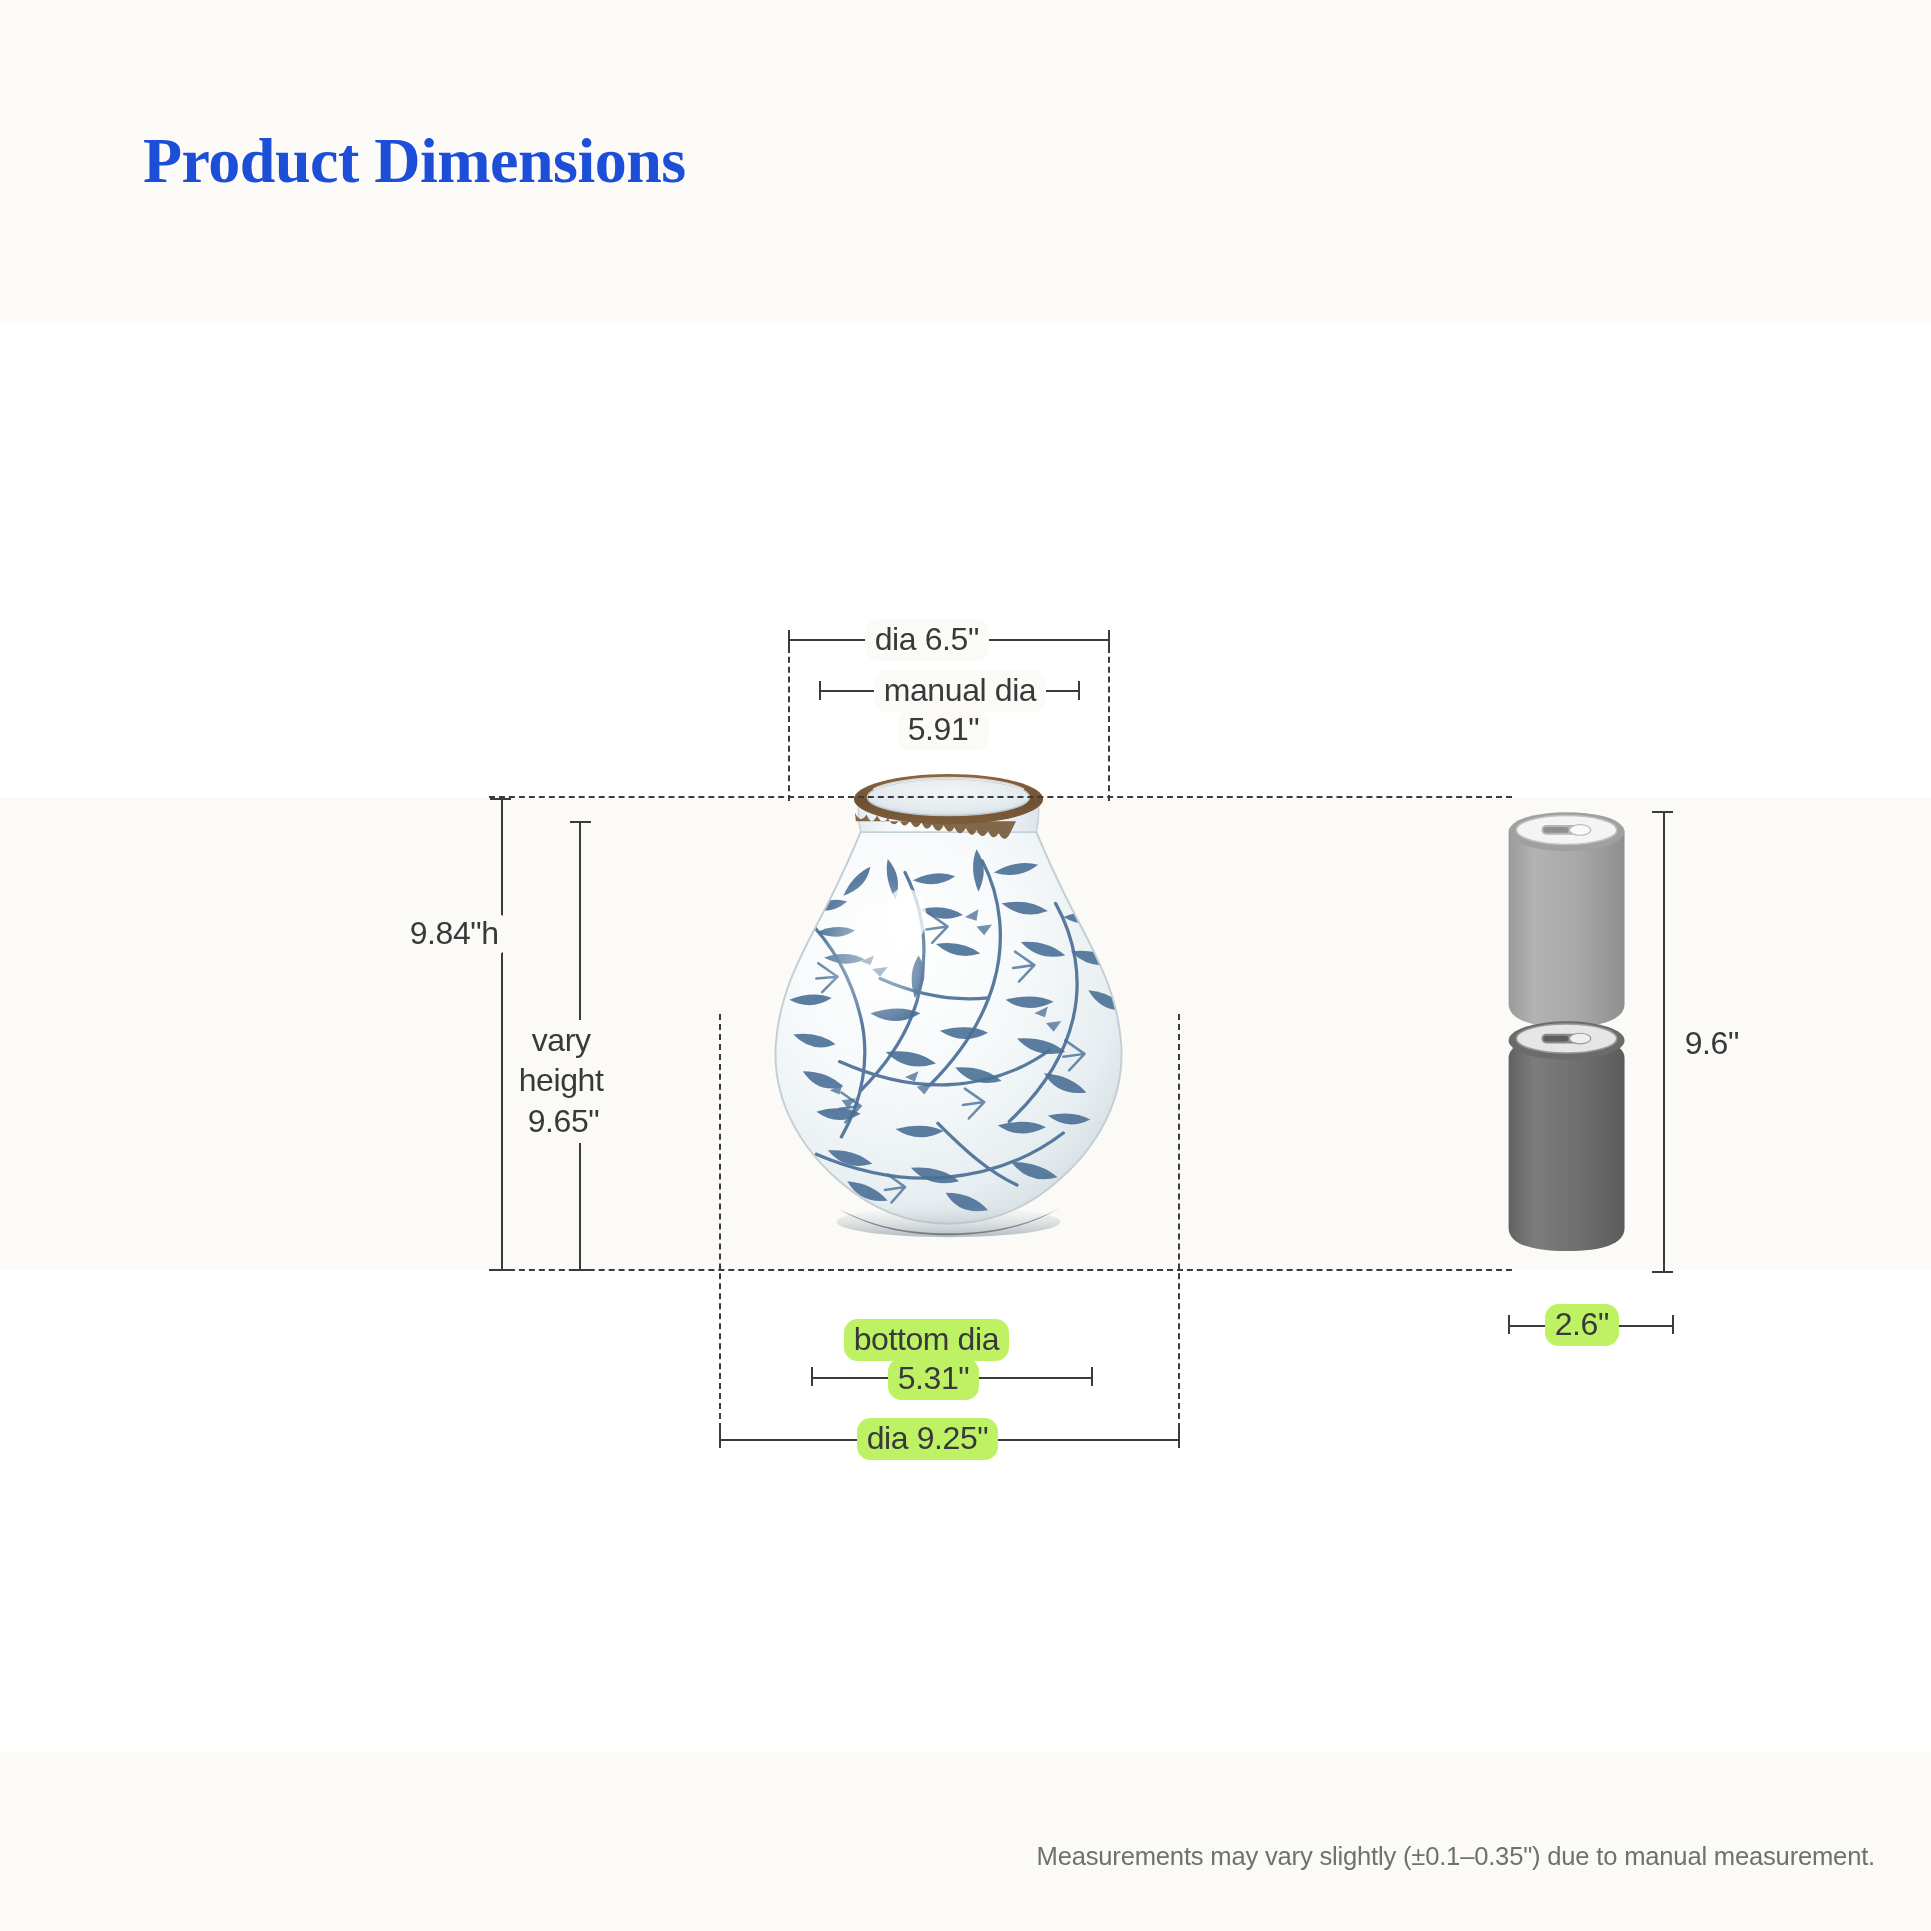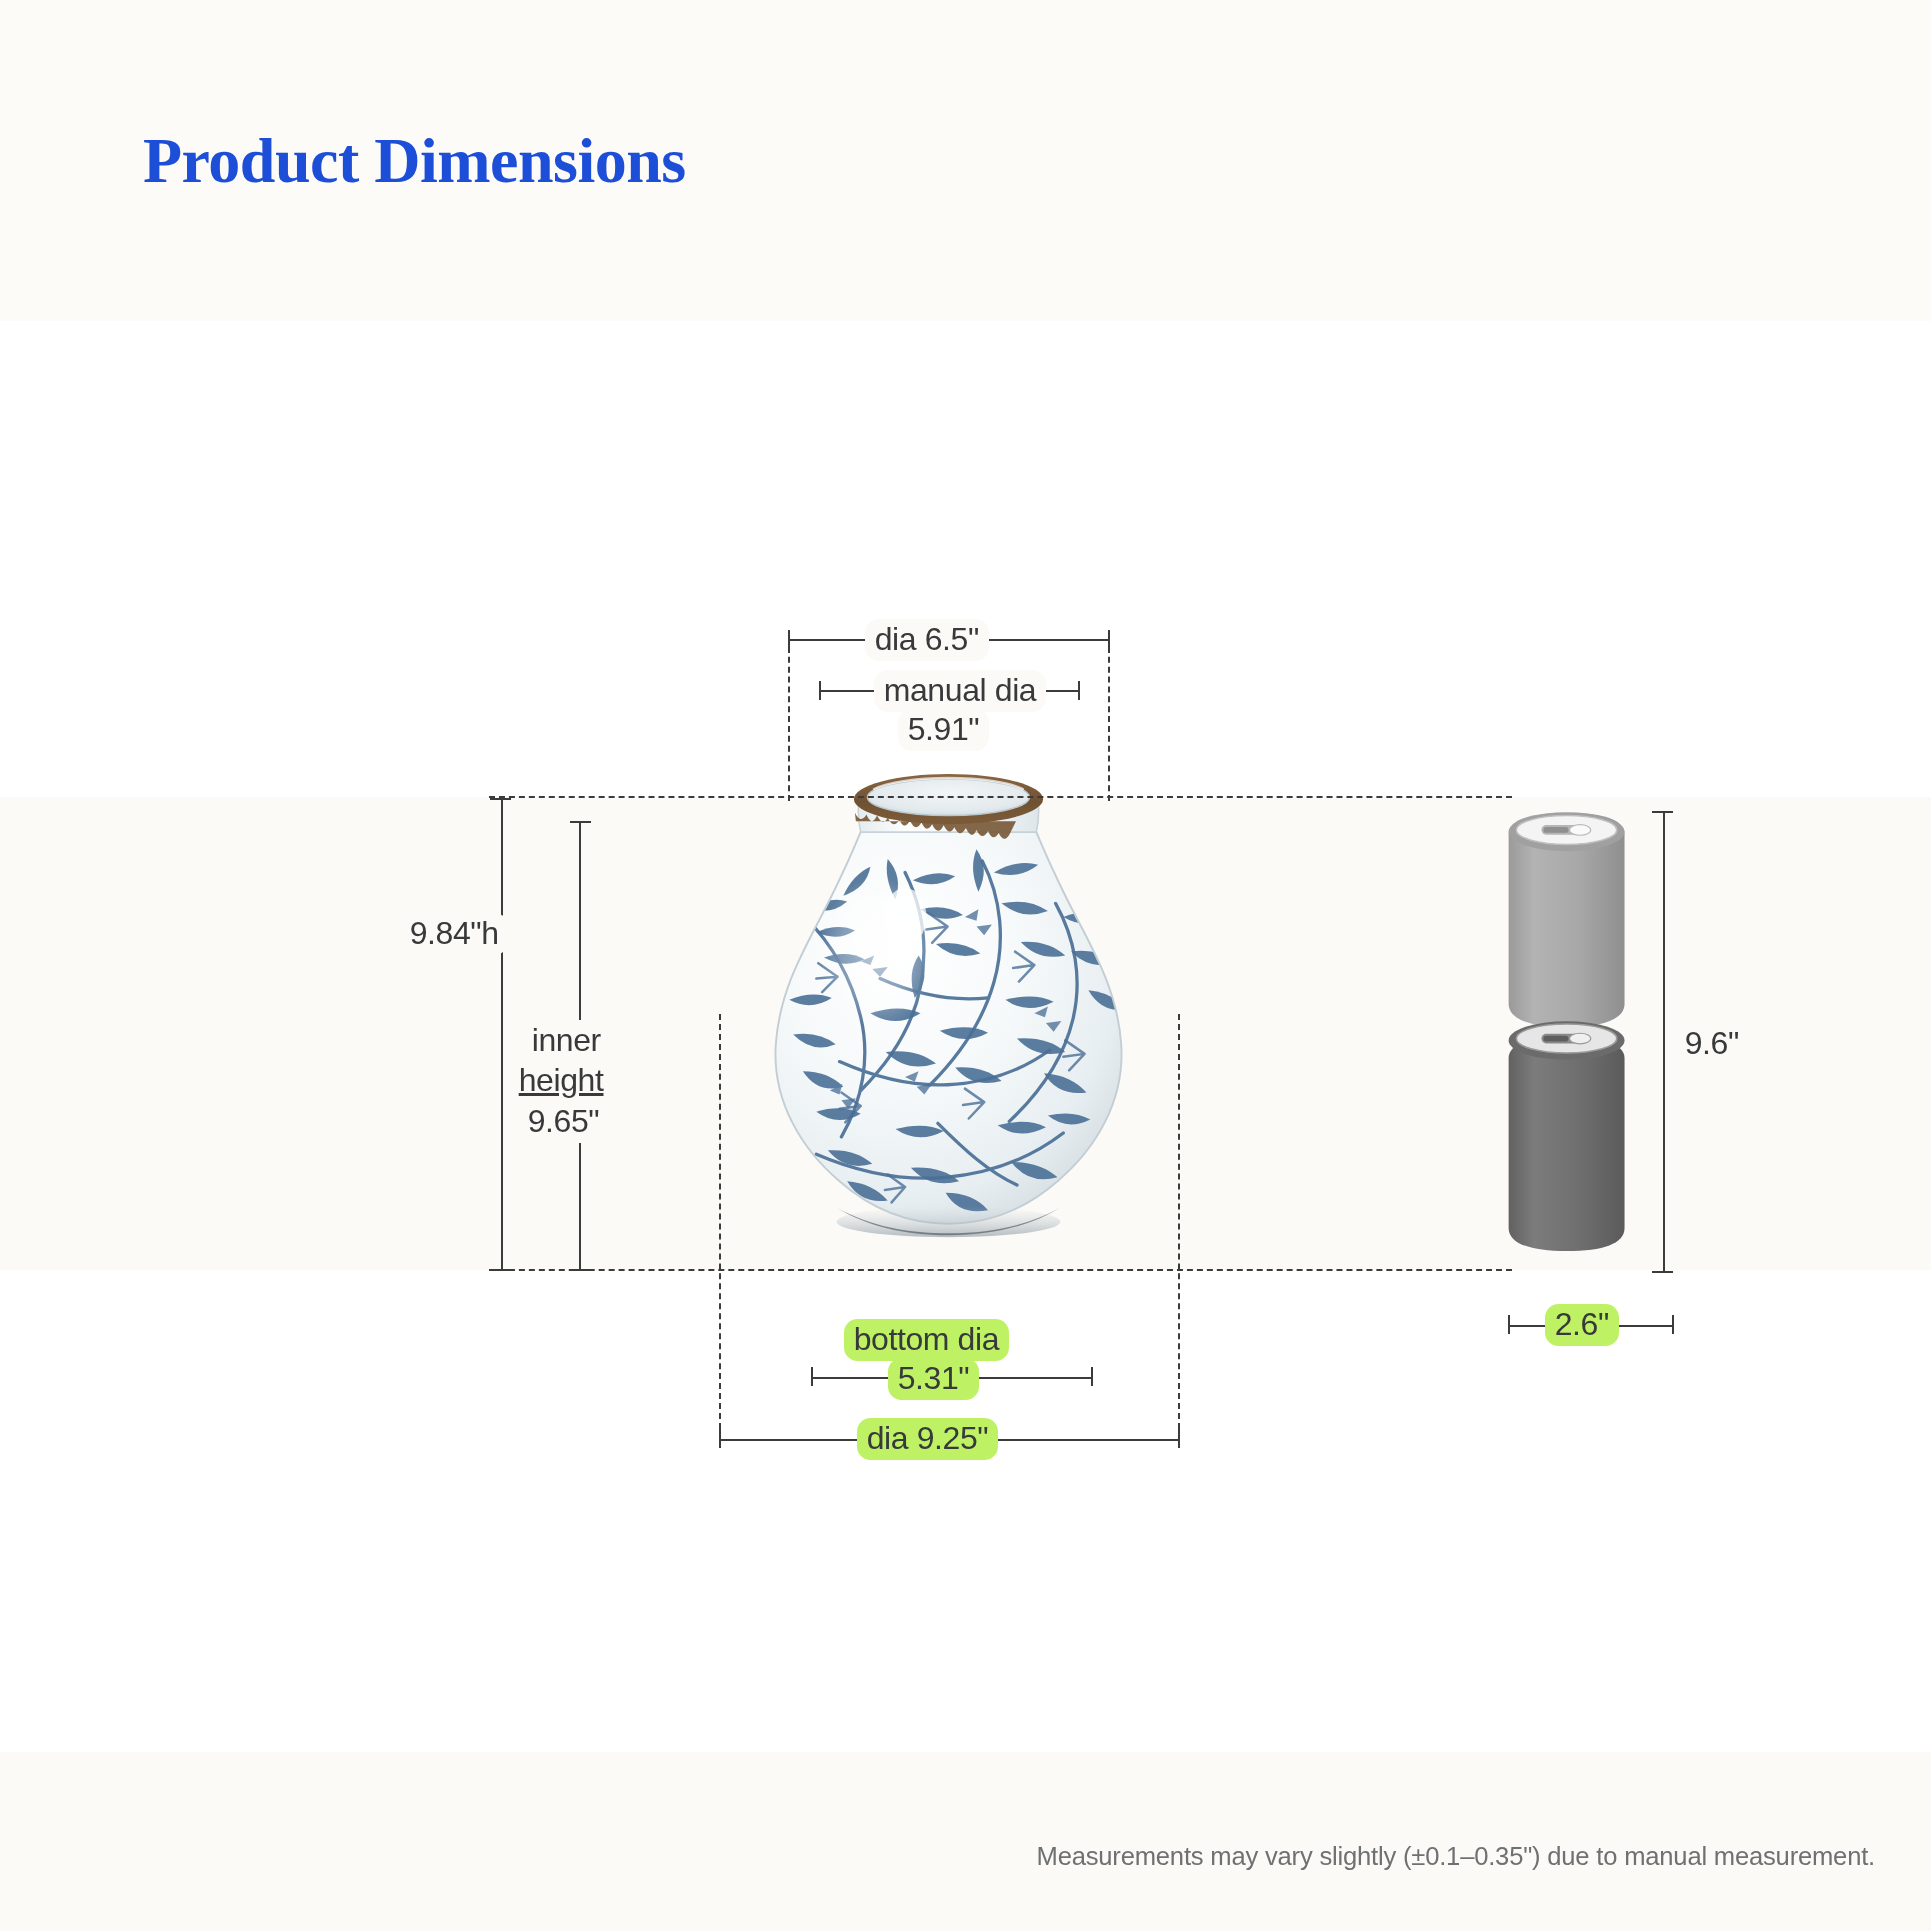--- a/index.html
+++ b/index.html
@@ -359,22 +359,22 @@
   <div class="dim-label" style="left:898px; top:709px;">5.91"</div>
 
   <div class="solid-v" style="left:501px; top:798px; height:473px;"></div>
   <div class="cap-h" style="left:490px; top:798px; width:21px;"></div>
   <div class="cap-h" style="left:490px; top:1269px; width:21px;"></div>
   <div class="dim-label" style="left:400px; top:913px;">9.84"h</div>
 
   <div class="solid-v" style="left:579px; top:821px; height:450px;"></div>
   <div class="cap-h" style="left:570px; top:821px; width:21px;"></div>
   <div class="cap-h" style="left:570px; top:1269px; width:21px;"></div>
-  <div class="dim-label" style="left:522px; top:1020px;">inner</div>
-  <div class="dim-label" style="left:509px; top:1060px;text-decoration:underline;">height</div>
+  <div class="dim-label" style="left:522px; top:1020px;">vary</div>
+  <div class="dim-label" style="left:509px; top:1060px;">height</div>
   <div class="dim-label" style="left:518px; top:1101px;">9.65"</div>
 
   <div class="dash-v" style="left:719px; top:1014px; height:415px;"></div>
   <div class="dash-v" style="left:1178px; top:1014px; height:415px;"></div>
 
   <div class="solid-h" style="left:811px; top:1377px; width:280px;"></div>
   <div class="cap-v" style="left:811px; top:1367px; height:19.3px;"></div>
   <div class="cap-v" style="left:1091px; top:1367px; height:19.3px;"></div>
   <div class="dim-label on-white" style="left:844px; top:1319px;">bottom dia</div>
   <div class="dim-label on-white" style="left:888px; top:1358px;">5.31"</div>

